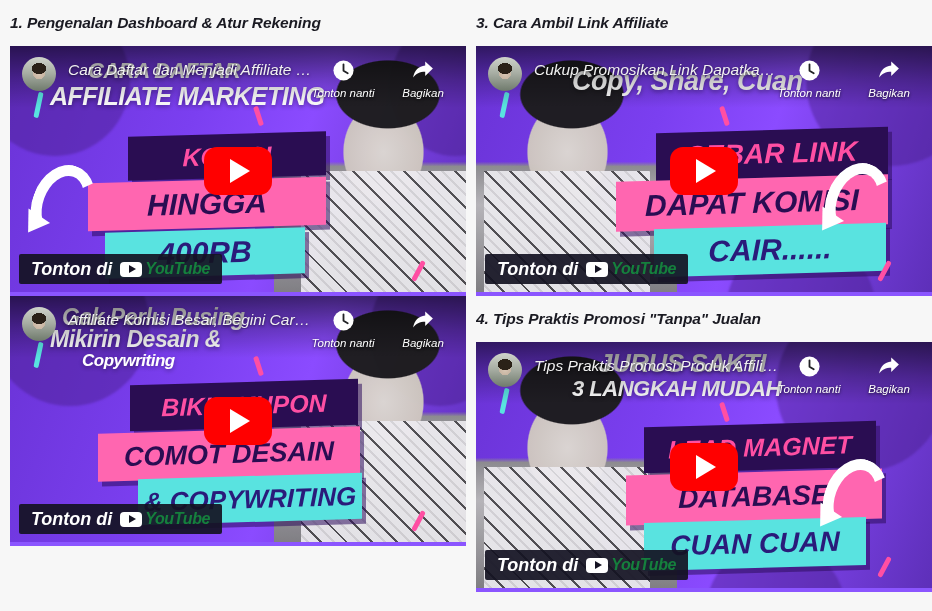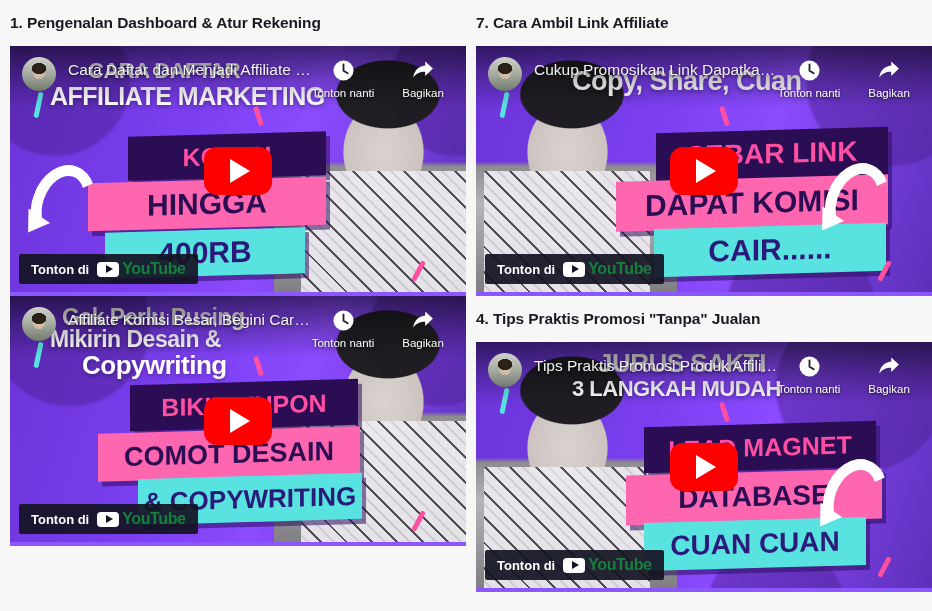--- a/index.html
+++ b/index.html
@@ -18,20 +18,21 @@
     background: #f7f7f7;
     padding: 0 10px;
     position: relative;
   }
 
   .grid {
     display: grid;
     grid-template-columns: 456px 456px;
     column-gap: 10px;
     row-gap: 0px;
+    font-style: italic;
   }
 
   .cell { width: 456px; }
 
   .lesson-title {
     font-size: 15.5px;
     font-weight: bold;
     color: #1a1a22;
     letter-spacing: -0.1px;
     height: 46px;
@@ -234,21 +235,21 @@
   .watch-on {
     position: absolute;
     left: 9px; bottom: 12px;
     height: 30px;
     padding: 0 12px;
     background: rgba(20,18,34,.92);
     border-radius: 2px;
     display: flex; align-items: center; gap: 8px;
     cursor: pointer;
   }
-  .watch-on .txt { font-size: 13px; color: #fff; font-weight: bold; }
+  .watch-on .txt { font-size: 18px; color: #fff; font-weight: bold; }
   .yt-logo { display: flex; align-items: center; gap: 3px; }
   .yt-logo .box {
     width: 22px; height: 15px; border-radius: 4px; background: #fff;
     display: flex; align-items: center; justify-content: center;
   }
   .yt-logo .box i {
     width: 0; height: 0;
     border-left: 7px solid #141222;
     border-top: 4px solid transparent;
     border-bottom: 4px solid transparent;
@@ -323,21 +324,21 @@
                 <i></i>
               </span>
           <span class="wm">YouTube</span>
         </span>
       </div>
 
       <div class="progress"></div>
     </div>
   </div>
   <div class="cell">
-    <h2 class="lesson-title">7. Cara Ambil Link Affiliate</h2>
+    <h2 class="lesson-title">3. Cara Ambil Link Affiliate</h2>
 
     <div class="player">
       <div class="thumb">
         <span class="blob" style="left:-40px;top:120px;width:180px;height:170px;"></span>
             <span class="blob" style="left:330px;top:-50px;width:170px;height:170px;"></span>
             <span class="blob" style="left:250px;top:190px;width:150px;height:150px;"></span>
         <span class="person left"></span>
         <span class="tl-line" style="left:96px;top:22px;font-size:27px;">Copy, Share, Cuan</span>
         <span class="bar dark" style="left:180px;top:84px;width:232px;height:48px;font-size:28px;">SEBAR LINK</span>
             <span class="bar pink" style="left:140px;top:132px;width:272px;height:50px;font-size:30px;">DAPAT KOMISI</span>
@@ -392,21 +393,21 @@
   <div class="cell">
 
     <div class="player">
       <div class="thumb">
         <span class="blob" style="left:-20px;top:-50px;width:160px;height:160px;"></span>
             <span class="blob" style="left:320px;top:140px;width:180px;height:180px;"></span>
             <span class="blob" style="left:360px;top:-40px;width:140px;height:150px;"></span>
         <span class="person "></span>
         <span class="tl-line" style="left:52px;top:10px;font-size:23px;">Gak Perlu Pusing</span>
             <span class="tl-line" style="left:40px;top:32px;font-size:23px;">Mikirin Desain &amp;</span>
-            <span class="tl-line" style="left:72px;top:56px;font-size:26px;">Copywriting</span>
+            <span class="tl-line" style="left:72px;top:56px;font-size:17px;">Copywriting</span>
         <span class="bar dark" style="left:120px;top:86px;width:228px;height:46px;font-size:25px;">BIKIN KUPON</span>
             <span class="bar pink" style="left:88px;top:134px;width:262px;height:48px;font-size:27px;">COMOT DESAIN</span>
             <span class="bar cyan" style="left:128px;top:180px;width:224px;height:46px;font-size:26px;">&amp; COPYWRITING</span>
 
         <span class="spark cy" style="left:26px;top:46px;width:5px;height:26px;transform:rotate(12deg);"></span>
     <span class="spark" style="left:246px;top:60px;width:5px;height:20px;transform:rotate(-18deg);"></span>
     <span class="spark" style="left:406px;top:214px;width:5px;height:22px;transform:rotate(28deg);"></span>
       </div>
 
       <div class="yt-top">

